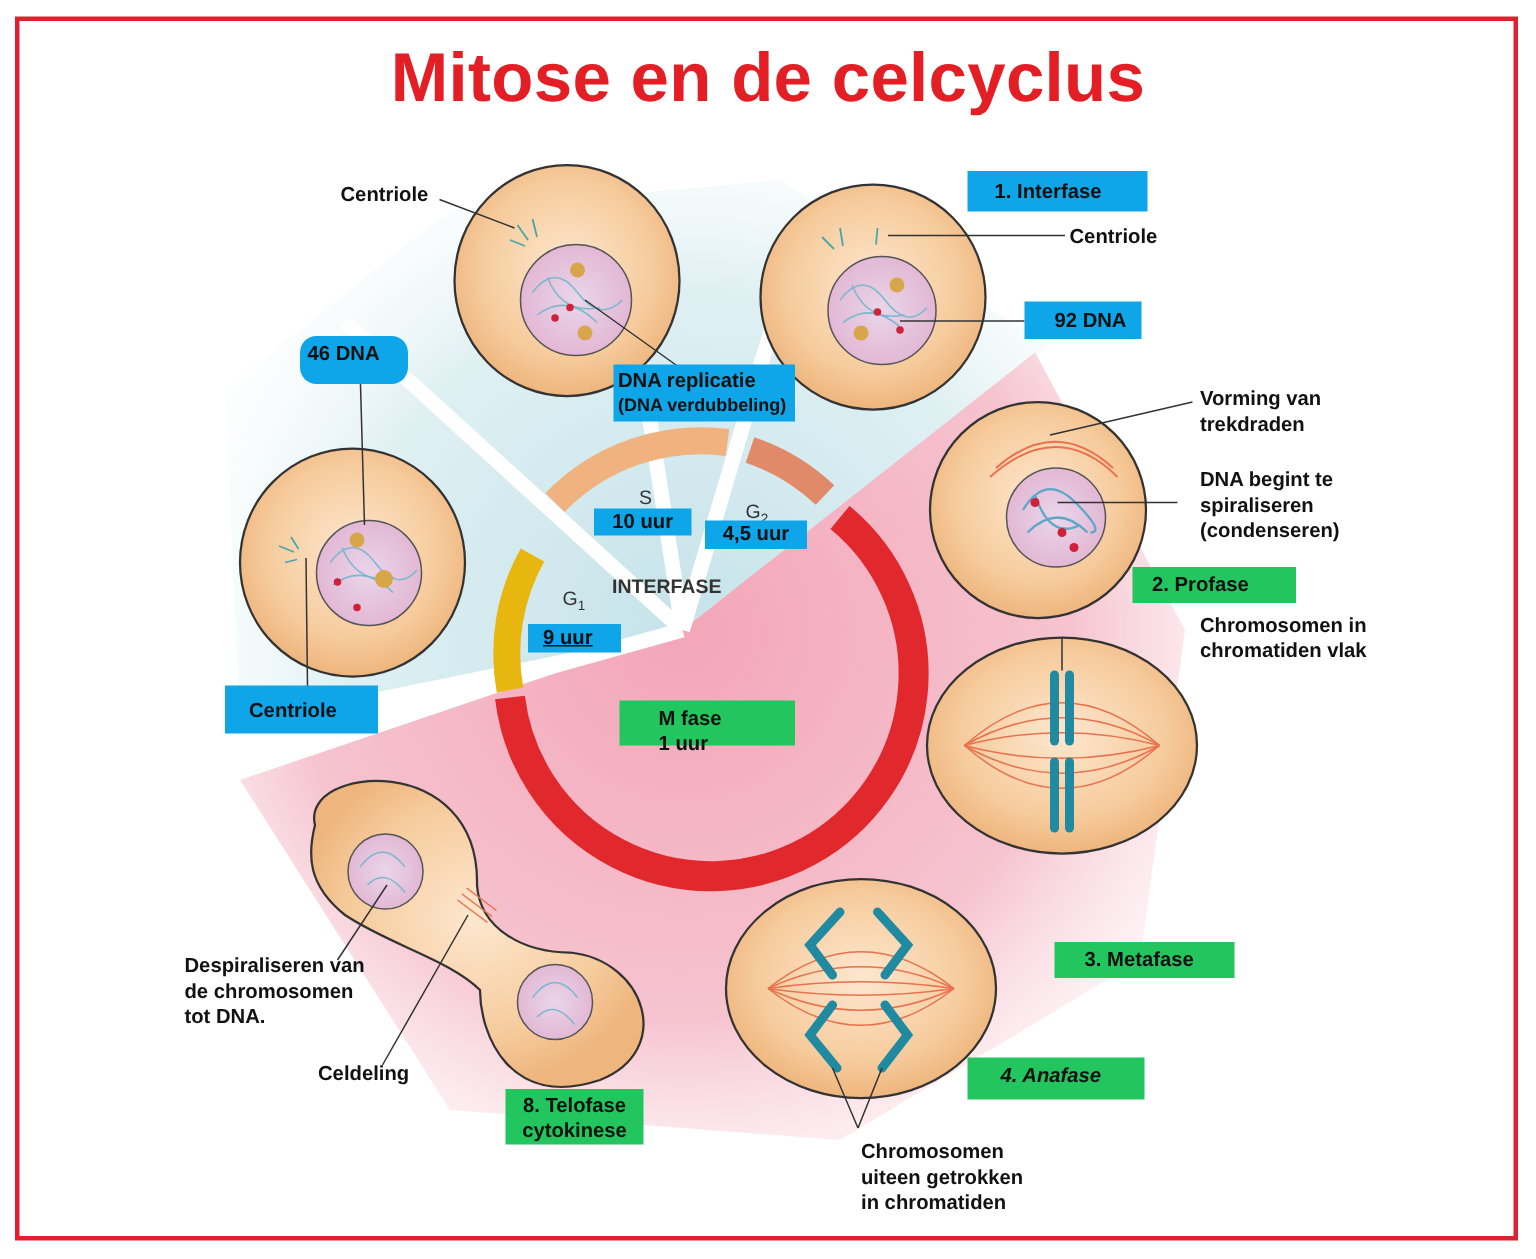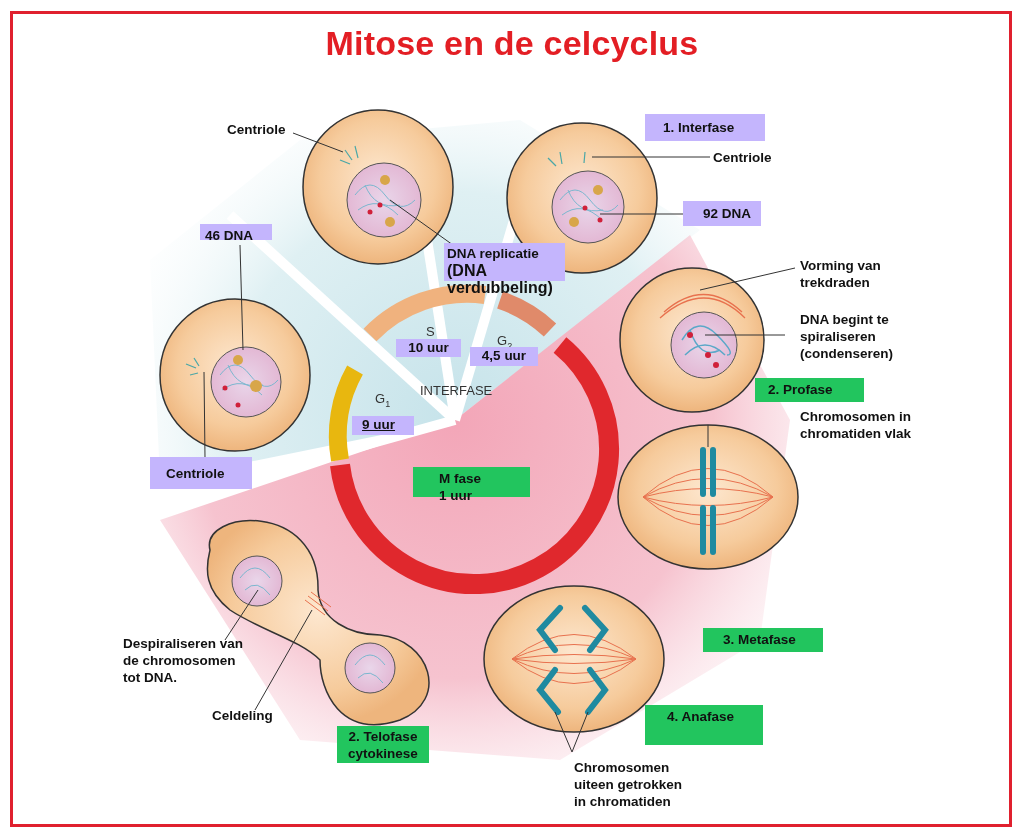--- a/index.html
+++ b/index.html
@@ -1,24 +1,24 @@
 <!DOCTYPE html>
 <html><head>
 <meta charset="utf-8">
 <style>
   html,body{margin:0;padding:0;background:#fff;}
   body{width:1024px;height:839px;position:relative;overflow:hidden;font-family:"Liberation Sans",sans-serif;}
   .frame{position:absolute;left:10px;top:11px;width:1002px;height:816px;border:3px solid #e0202e;box-sizing:border-box;}
-  .title{position:absolute;left:0;top:24px;width:1024px;text-align:center;color:#e31e24;font-weight:bold;font-size:34px;letter-spacing:0.2px;}
+  .title{position:absolute;left:0;top:24px;width:1024px;text-align:center;color:#e31e24;font-weight:bold;font-size:46px;letter-spacing:0.2px;}
   svg.art{position:absolute;left:0;top:0;}
   .lbl{position:absolute;font-weight:bold;font-size:13.5px;color:#111;line-height:17px;}
   .box{position:absolute;font-weight:bold;font-size:13.5px;color:#111;line-height:17px;box-sizing:border-box;}
-  .blue{background:#c4b5fd;}
+  .blue{background:#0ea5e9;}
   .orange{background:#22c55e;}
-  .small{font-size:16px;}
+  .small{font-size:12px;}
   .cyc{position:absolute;font-size:13px;color:#333;}
 </style>
 </head>
 <body>
 
 <div class="frame"></div>
 <div class="title">Mitose en de celcyclus</div>
 
 <svg class="art" width="1024" height="839" viewBox="0 0 1024 839">
   <defs>
@@ -184,42 +184,42 @@
       </g>
   </g>
   <line x1="258" y1="590" x2="225" y2="640" stroke="#333" stroke-width="1"></line>
   <line x1="312" y1="610" x2="255" y2="710" stroke="#333" stroke-width="1"></line>
 </svg>
 
 <div class="cyc" style="left:426px;top:324px;">S</div>
 <div class="box blue" style="left:396px;top:339px;width:65px;height:18px;text-align:center;">10 uur</div>
 <div class="cyc" style="left:497px;top:333px;"><span>G</span><sub style="font-size:9px;">2</sub></div>
 <div class="box blue" style="left:470px;top:347px;width:68px;height:19px;text-align:center;">4,5 uur</div>
-<div class="cyc" style="left:420px;top:383px;font-weight:normal;">INTERFASE</div>
+<div class="cyc" style="left:408px;top:383px;font-weight:bold;">INTERFASE</div>
 <div class="cyc" style="left:375px;top:391px;"><span>G</span><sub style="font-size:9px;">1</sub></div>
 <div class="box blue" style="left:352px;top:416px;width:62px;height:19px;padding-left:10px;text-decoration:underline;">9 uur</div>
 <div class="box orange" style="left:413px;top:467px;width:117px;height:30px;padding-left:26px;padding-top:3px;">
   <div>M fase</div>
   <div>1 uur</div>
 </div>
 
 <div class="box blue" style="left:645px;top:114px;width:120px;height:27px;padding-left:18px;padding-top:5px;">1. Interfase</div>
 <div class="box orange" style="left:755px;top:378px;width:109px;height:24px;padding-left:13px;padding-top:3px;">2. Profase</div>
 <div class="box orange" style="left:703px;top:580px;width:120px;height:24px;padding-left:20px;padding-top:3px;margin-top:48px;">3. Metafase</div>
-<div class="box orange" style="left:645px;top:705px;width:118px;height:40px;padding-left:22px;padding-top:3px;">4. Anafase</div>
+<div class="box orange" style="left:645px;top:705px;width:118px;height:28px;padding-left:22px;padding-top:3px;font-style:italic;">4. Anafase</div>
 <div class="box orange" style="left:337px;top:726px;width:92px;height:37px;text-align:center;padding-top:2px;">
-  <div>2. Telofase</div>
+  <div>8. Telofase</div>
   <div>cytokinese</div>
 </div>
 
 <div class="lbl" style="left:227px;top:121px;">Centriole</div>
 <div class="lbl" style="left:713px;top:149px;">Centriole</div>
 <div class="box blue" style="left:683px;top:201px;width:78px;height:25px;padding-left:10px;padding-top:4px;text-align:center;">92 DNA</div>
-<div class="box blue" style="left:200px;top:224px;width:72px;height:16px;padding-left:5px;padding-top:3px;">46 DNA</div>
-<div class="box blue" style="left:409px;top:243px;width:121px;height:38px;padding-left:3px;padding-top:2px;margin-left:35px;">
+<div class="box blue" style="left:200px;top:224px;width:72px;height:32px;padding-left:5px;padding-top:3px;border-radius:11px;">46 DNA</div>
+<div class="box blue" style="left:409px;top:243px;width:121px;height:38px;padding-left:3px;padding-top:2px;">
   <div>DNA replicatie</div>
   <div class="small">(DNA verdubbeling)</div>
 </div>
 <div class="box blue" style="left:150px;top:457px;width:102px;height:32px;padding-left:16px;padding-top:8px;">Centriole</div>
 
 <div class="lbl" style="left:800px;top:257px;">
   <div>Vorming van</div>
   <div>trekdraden</div>
 </div>
 <div class="lbl" style="left:800px;top:311px;">

